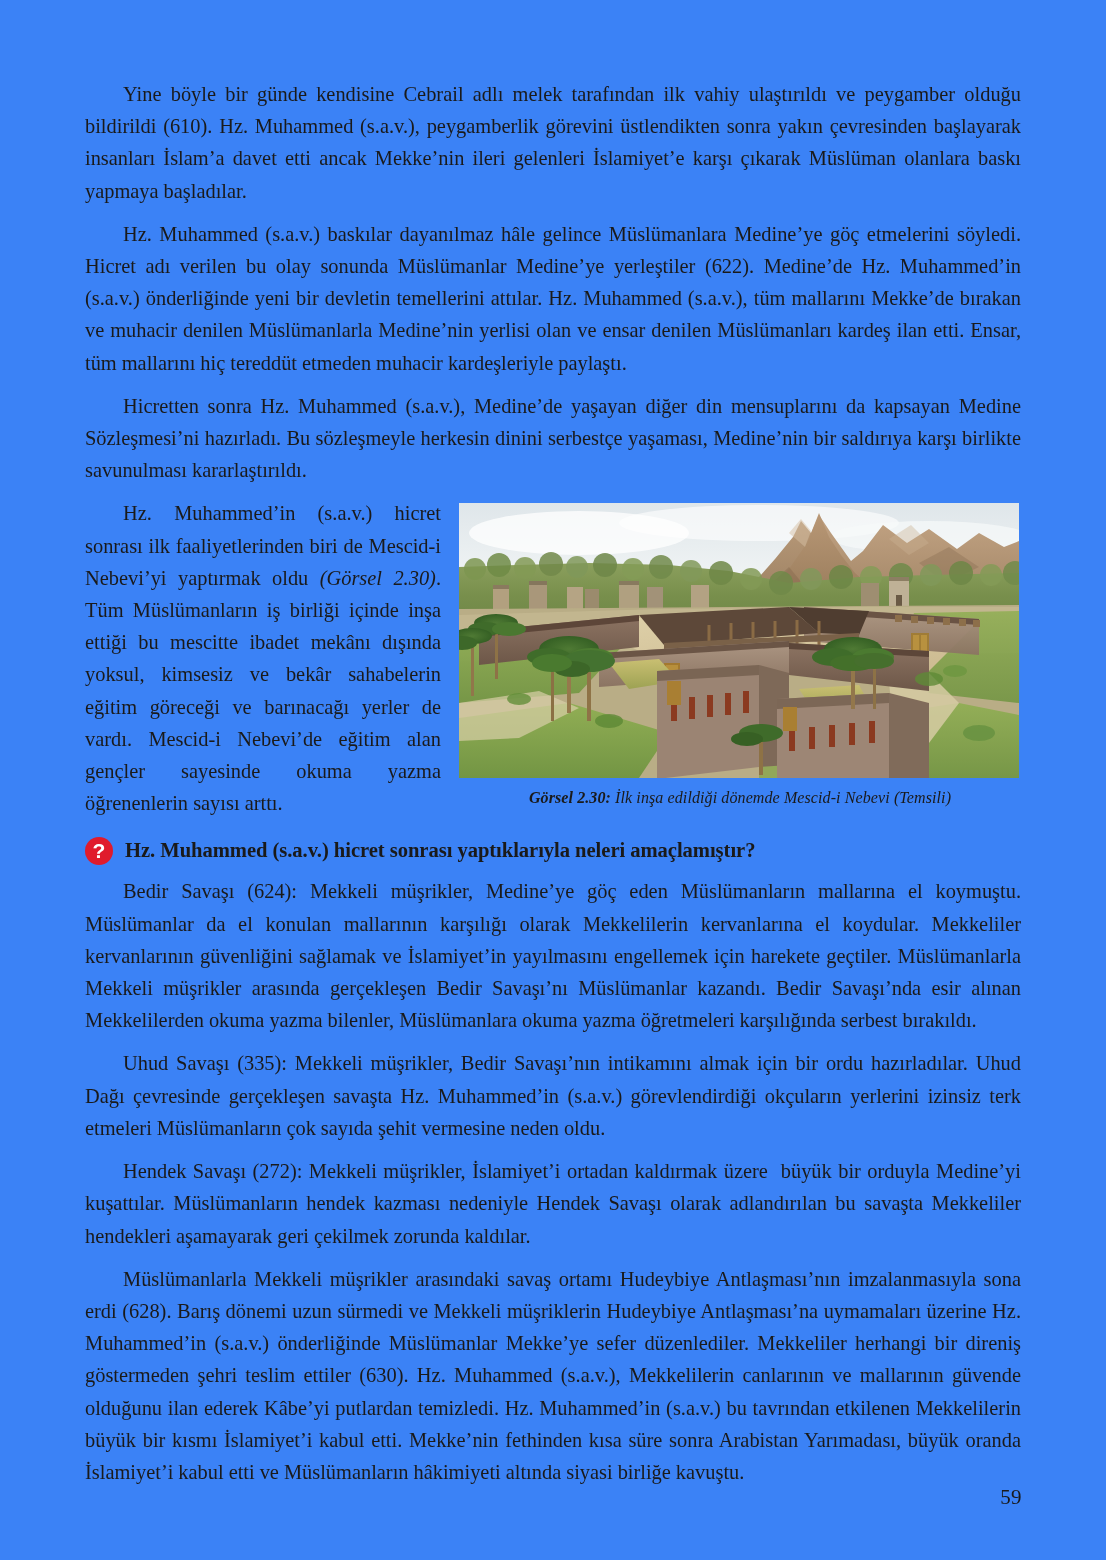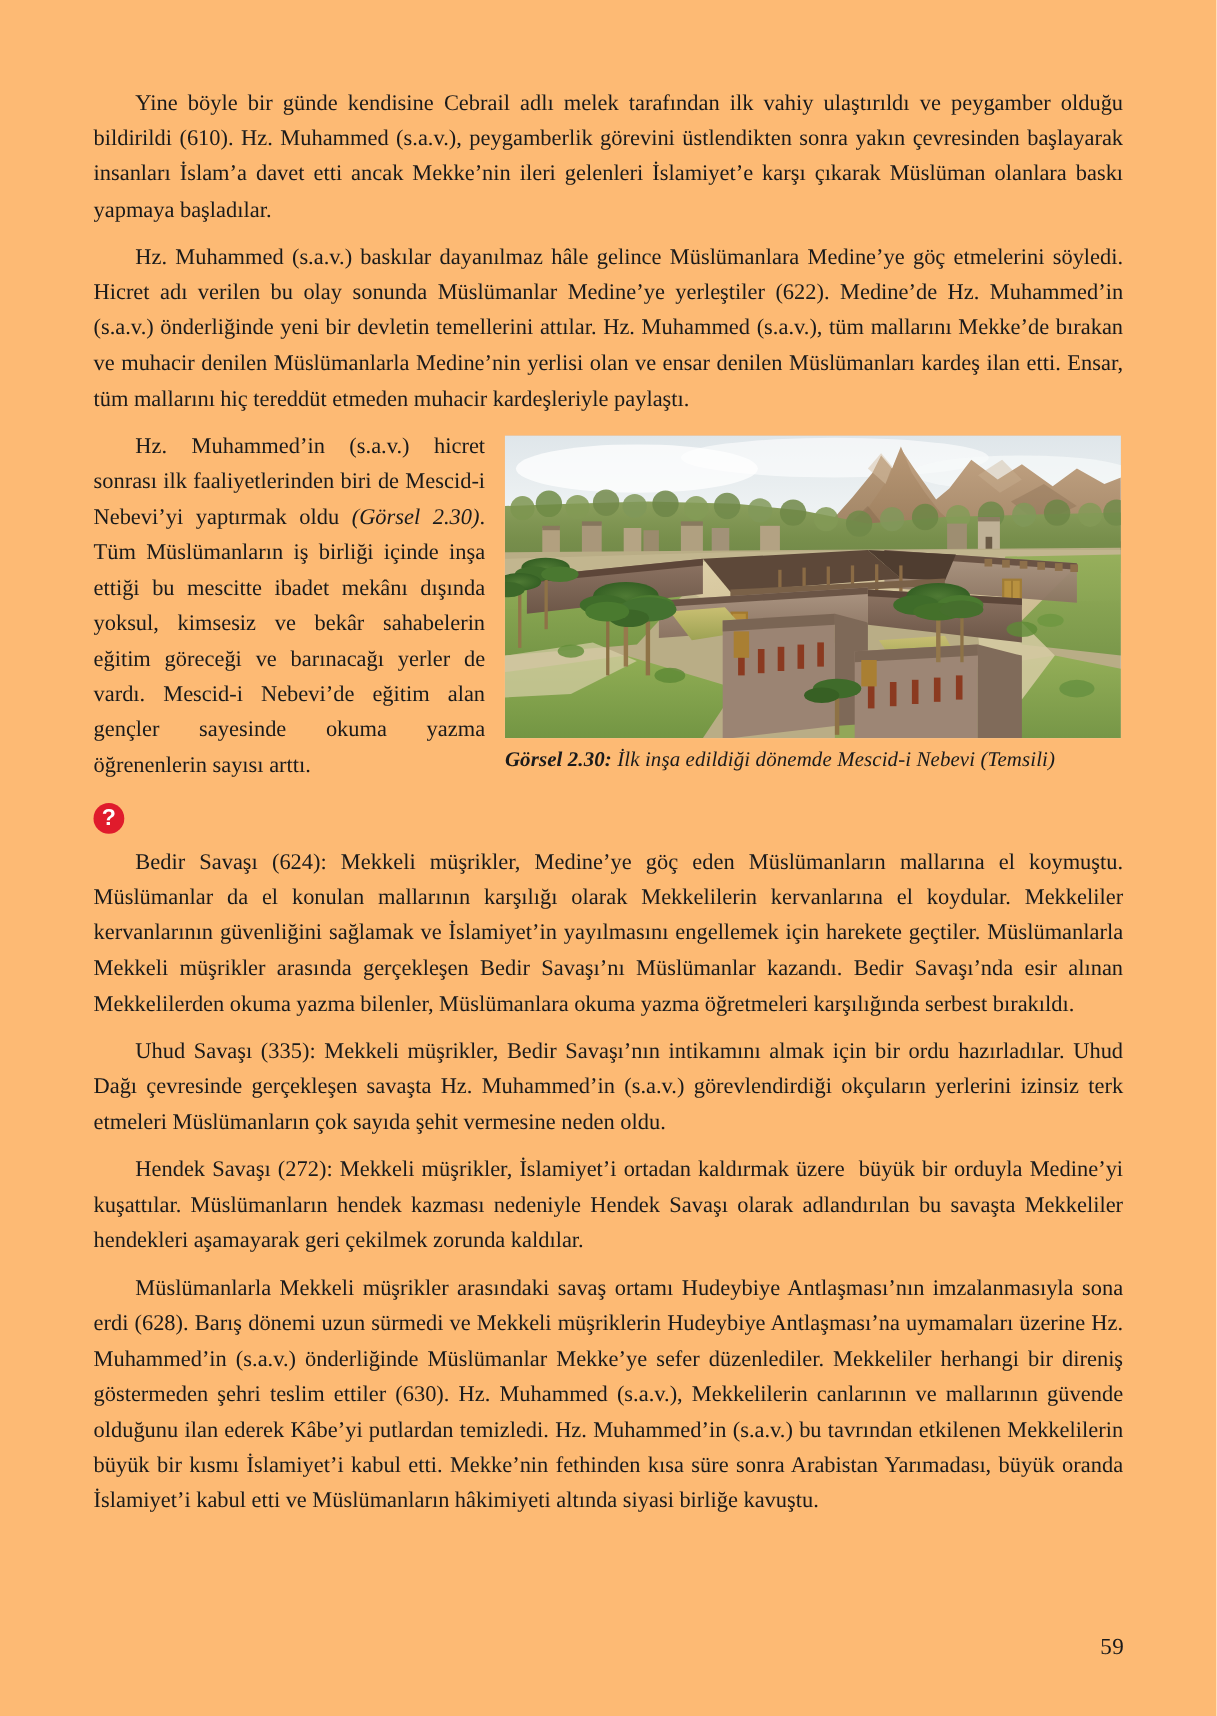--- a/index.html
+++ b/index.html
@@ -16,21 +16,21 @@
     font-family: "Liberation Serif", "DejaVu Serif", serif;
     color: #1a1a1a;
     overflow: hidden;
   }
 
   .page {
     position: absolute;
     left: 0; top: 0;
     width: 1106px;
     height: 1560px;
-    background: #fdba74;
+    background: #3b82f6;
   }
 
   .content {
     position: absolute;
     left: 85px;
     top: 78px;
     width: 936px;
   }
 
   p.body {
@@ -55,24 +55,24 @@
   .figure-img {
     width: 560px;
     height: 275px;
     position: relative;
     overflow: hidden;
     background: #cfd4d6;
     display: block;
   }
   .figure-caption {
     margin-top: 9px;
-    font-size: 19px;
+    font-size: 16px;
     line-height: 22px;
     font-style: italic;
-    text-align: left;
+    text-align: center;
     letter-spacing: 0.1px;
   }
   .figure-caption .lead {
     font-weight: bold;
     font-style: italic;
   }
 
   
   .side-par {
     font-size: 20.4px;
@@ -127,20 +127,21 @@
 </style>
 </head>
 <body>
 
 <div class="page">
 
   <div class="content">
 
     <p class="body">Yine böyle bir günde kendisine Cebrail adlı melek tarafından ilk vahiy ulaştırıldı ve peygamber olduğu bildirildi (610). Hz. Muhammed (s.a.v.), peygamberlik görevini üstlendikten sonra yakın çevresinden başlayarak insanları İslam’a davet etti ancak Mekke’nin ileri gelenleri İslamiyet’e karşı çıkarak Müslüman olanlara baskı yapmaya başladılar.</p>
     <p class="body">Hz. Muhammed (s.a.v.) baskılar dayanılmaz hâle gelince Müslümanlara Medine’ye göç etmelerini söyledi. <b>Hicret</b> adı verilen bu olay sonunda Müslümanlar Medine’ye yerleştiler (622). Medine’de Hz. Muhammed’in (s.a.v.) önderliğinde yeni bir devletin temellerini attılar. Hz. Muhammed (s.a.v.), tüm mallarını Mekke’de bırakan ve <b>muhacir</b> denilen Müslümanlarla Medine’nin yerlisi olan ve <b>ensar</b> denilen Müslümanları kardeş ilan etti. Ensar, tüm mallarını hiç tereddüt etmeden muhacir kardeşleriyle paylaştı.</p>
+    <p class="body">Hicretten sonra Hz. Muhammed (s.a.v.), Medine’de yaşayan diğer din mensuplarını da kapsayan <b>Medine Sözleşmesi</b>’ni hazırladı. Bu sözleşmeyle herkesin dinini serbestçe yaşaması, Medine’nin bir saldırıya karşı birlikte savunulması kararlaştırıldı.</p>
 
     <div class="figure-wrap">
       <div class="figure-img">
         <svg class="ill" viewBox="0 0 560 275" preserveAspectRatio="none">
           <defs>
             <linearGradient id="skyG" x1="0" y1="0" x2="0" y2="1">
               <stop offset="0%" stop-color="#dfe6ea"></stop>
               <stop offset="55%" stop-color="#eef2f3"></stop>
               <stop offset="100%" stop-color="#f4f4ee"></stop>
             </linearGradient>
@@ -376,20 +377,21 @@
       </div>
       <div class="figure-caption">
         <span class="lead">Görsel 2.30:</span><span> İlk inşa edildiği dönemde Mescid-i Nebevi (Temsili)</span>
       </div>
     </div>
 
     <p class="side-par">Hz. Muhammed’in (s.a.v.) hicret sonrası ilk faaliyetlerinden biri de Mescid-i Nebevi’yi yaptırmak oldu <i>(Görsel 2.30)</i>. Tüm Müslümanların iş birliği içinde inşa ettiği bu mescitte ibadet mekânı dışında yoksul, kimsesiz ve bekâr sahabelerin eğitim göreceği ve barınacağı yerler de vardı. Mescid-i Nebevi’de eğitim alan gençler sayesinde okuma yazma öğrenenlerin sayısı arttı.</p>
 
     <div class="question-row">
       <span class="q-icon">?</span>
+      <span class="q-text">Hz. Muhammed (s.a.v.) hicret sonrası yaptıklarıyla neleri amaçlamıştır?</span>
     </div>
 
     <p class="body"><b>Bedir Savaşı (624):</b> Mekkeli müşrikler, Medine’ye göç eden Müslümanların mallarına el koymuştu. Müslümanlar da el konulan mallarının karşılığı olarak Mekkelilerin kervanlarına el koydular. Mekkeliler kervanlarının güvenliğini sağlamak ve İslamiyet’in yayılmasını engellemek için harekete geçtiler. Müslümanlarla Mekkeli müşrikler arasında gerçekleşen Bedir Savaşı’nı Müslümanlar kazandı. Bedir Savaşı’nda esir alınan Mekkelilerden okuma yazma bilenler, Müslümanlara okuma yazma öğretmeleri karşılığında serbest bırakıldı.</p>
     <p class="body"><b>Uhud Savaşı (335):</b> Mekkeli müşrikler, Bedir Savaşı’nın intikamını almak için bir ordu hazırladılar. Uhud Dağı çevresinde gerçekleşen savaşta Hz. Muhammed’in (s.a.v.) görevlendirdiği okçuların yerlerini izinsiz terk etmeleri Müslümanların çok sayıda şehit vermesine neden oldu.</p>
     <p class="body"><b>Hendek Savaşı (272):</b> Mekkeli müşrikler, İslamiyet’i ortadan kaldırmak üzere &nbsp;büyük bir orduyla Medine’yi kuşattılar. Müslümanların hendek kazması nedeniyle Hendek Savaşı olarak adlandırılan bu savaşta Mekkeliler hendekleri aşamayarak geri çekilmek zorunda kaldılar.</p>
     <p class="body">Müslümanlarla Mekkeli müşrikler arasındaki savaş ortamı <b>Hudeybiye Antlaşması</b>’nın imzalanmasıyla sona erdi (628). Barış dönemi uzun sürmedi ve Mekkeli müşriklerin Hudeybiye Antlaşması’na uymamaları üzerine Hz. Muhammed’in (s.a.v.) önderliğinde Müslümanlar Mekke’ye sefer düzenlediler. Mekkeliler herhangi bir direniş göstermeden şehri teslim ettiler (630). Hz. Muhammed (s.a.v.), Mekkelilerin canlarının ve mallarının güvende olduğunu ilan ederek Kâbe’yi putlardan temizledi. Hz. Muhammed’in (s.a.v.) bu tavrından etkilenen Mekkelilerin büyük bir kısmı İslamiyet’i kabul etti. Mekke’nin fethinden kısa süre sonra Arabistan Yarımadası, büyük oranda İslamiyet’i kabul etti ve Müslümanların hâkimiyeti altında siyasi birliğe kavuştu.</p>
 
   </div>
 
   <div class="page-number">59</div>

